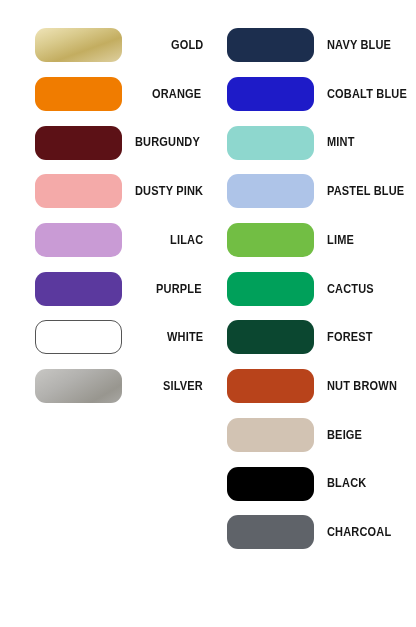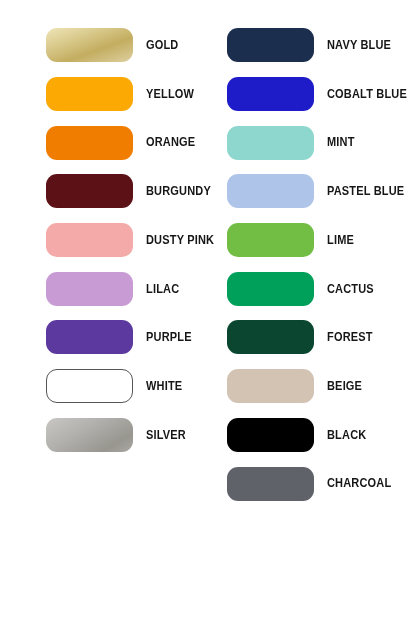--- a/index.html
+++ b/index.html
@@ -33,21 +33,21 @@
   }
 
   .swatch-row {
     height: 48.7px;
     display: flex;
     flex-direction: row;
     align-items: center;
     box-sizing: border-box;
   }
 
-  .col-left .swatch-row { padding-left: 46px; }
+  .col-left .swatch-row { padding-left: 35px; justify-content: space-between; }
   .col-right .swatch-row { padding-left: 19px; }
 
   .swatch-chip {
     width: 87px;
     height: 34px;
     border-radius: 11px;
     flex: 0 0 auto;
     box-sizing: border-box;
   }
 
@@ -66,24 +66,20 @@
   }
 </style>
 </head>
 <body>
 
 <div id="swatch-chart">
   <div class="swatch-column col-left">
       <div class="swatch-row">
         <div class="swatch-chip" style="background: linear-gradient(160deg, rgb(239, 228, 184) 0%, rgb(217, 202, 140) 32%, rgb(195, 173, 96) 62%, rgb(222, 208, 160) 100%);"></div>
         <div class="swatch-label">GOLD</div>
-      </div>
-      <div class="swatch-row">
-        <div class="swatch-chip" style="background: rgb(252, 169, 3);"></div>
-        <div class="swatch-label">YELLOW</div>
       </div>
       <div class="swatch-row">
         <div class="swatch-chip" style="background: rgb(240, 124, 0);"></div>
         <div class="swatch-label">ORANGE</div>
       </div>
       <div class="swatch-row">
         <div class="swatch-chip" style="background: rgb(92, 17, 22);"></div>
         <div class="swatch-label">BURGUNDY</div>
       </div>
       <div class="swatch-row">
@@ -130,20 +126,24 @@
       </div>
       <div class="swatch-row">
         <div class="swatch-chip" style="background: rgb(0, 160, 90);"></div>
         <div class="swatch-label">CACTUS</div>
       </div>
       <div class="swatch-row">
         <div class="swatch-chip" style="background: rgb(11, 71, 48);"></div>
         <div class="swatch-label">FOREST</div>
       </div>
       <div class="swatch-row">
+        <div class="swatch-chip" style="background: rgb(184, 67, 27);"></div>
+        <div class="swatch-label">NUT BROWN</div>
+      </div>
+      <div class="swatch-row">
         <div class="swatch-chip" style="background: rgb(210, 195, 179);"></div>
         <div class="swatch-label">BEIGE</div>
       </div>
       <div class="swatch-row">
         <div class="swatch-chip" style="background: rgb(0, 0, 0);"></div>
         <div class="swatch-label">BLACK</div>
       </div>
       <div class="swatch-row">
         <div class="swatch-chip" style="background: rgb(95, 99, 105);"></div>
         <div class="swatch-label">CHARCOAL</div>

